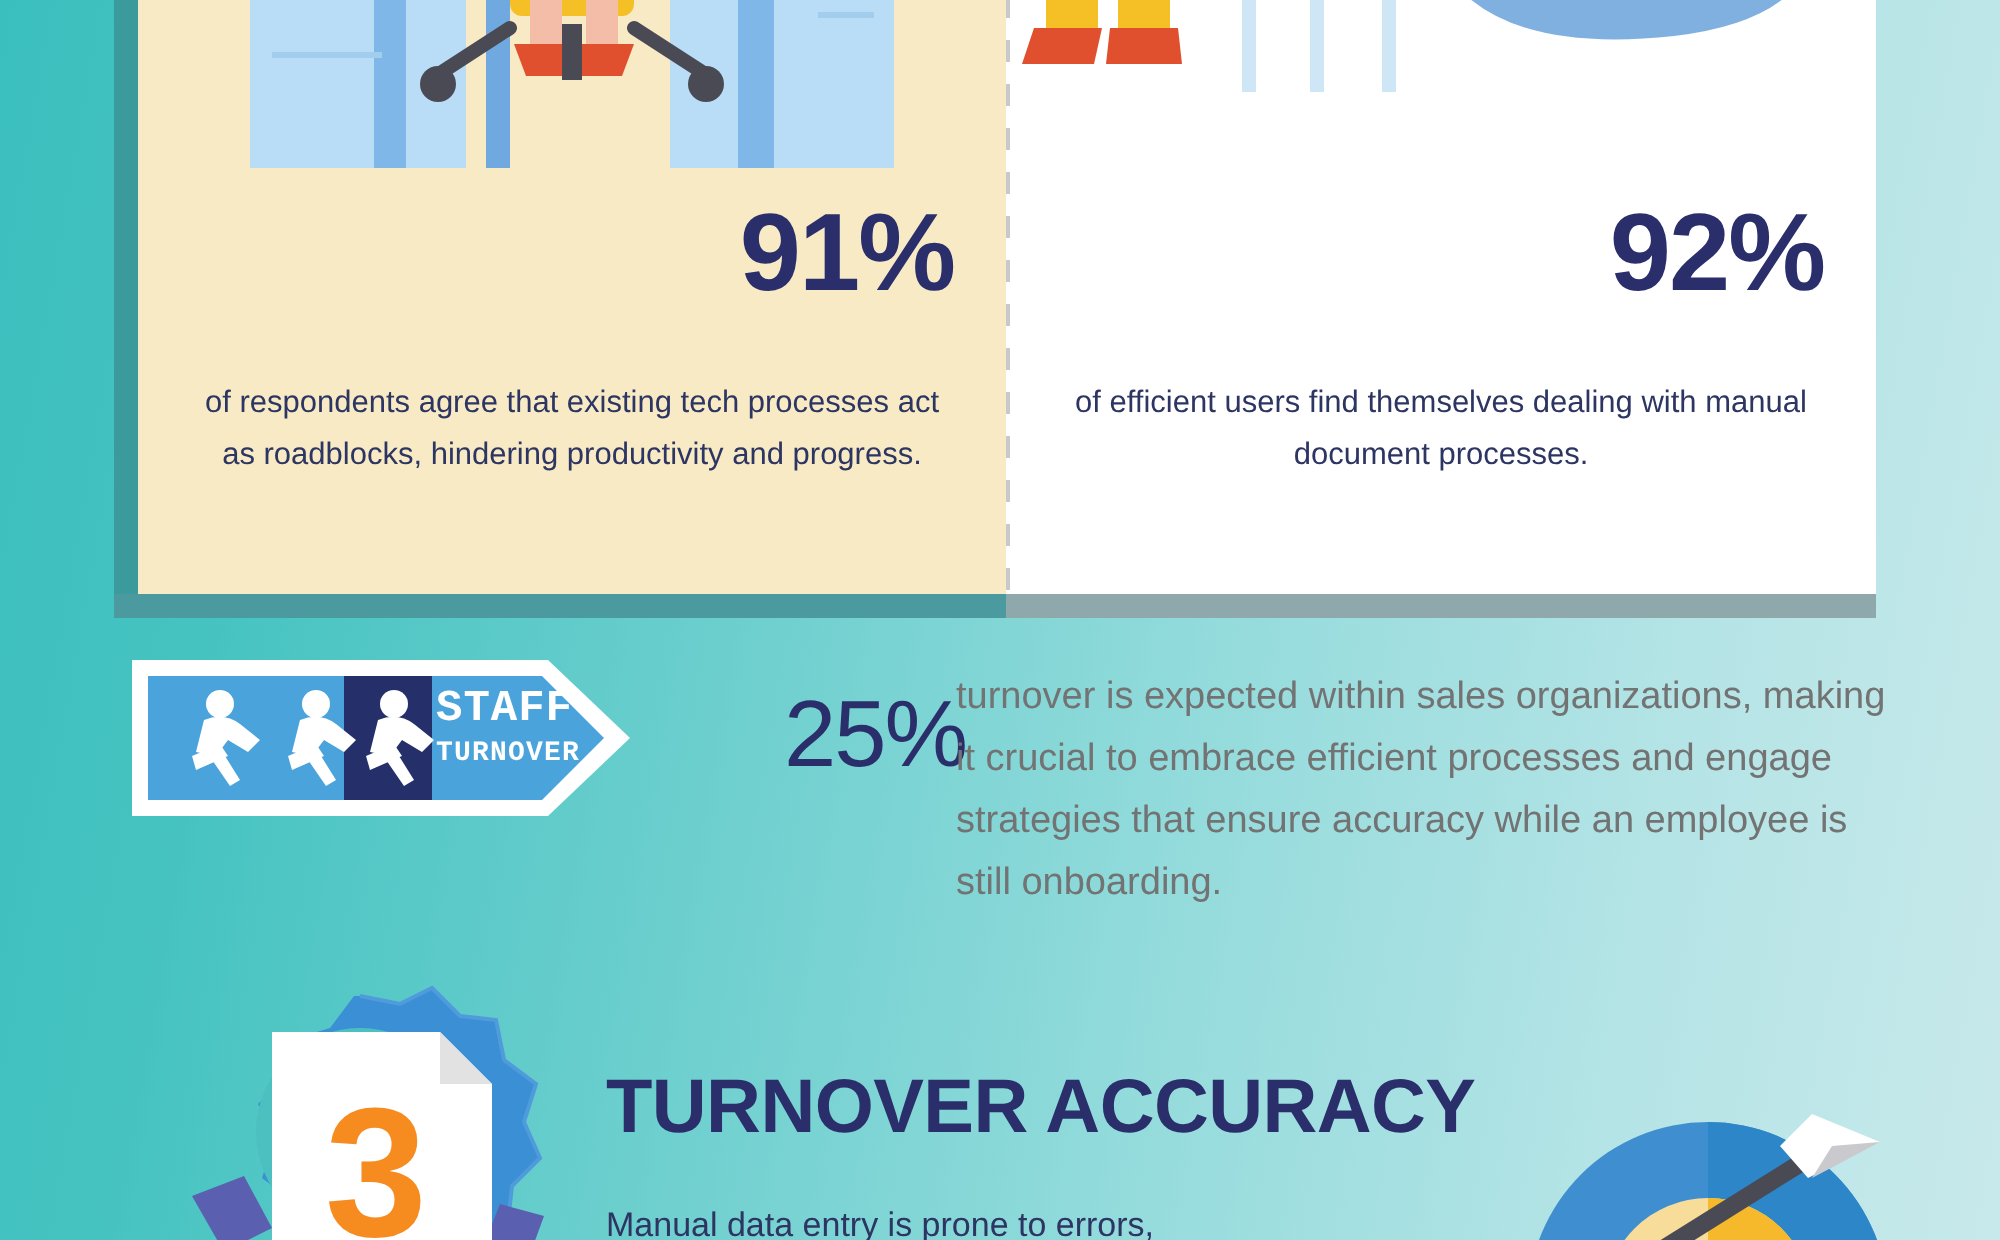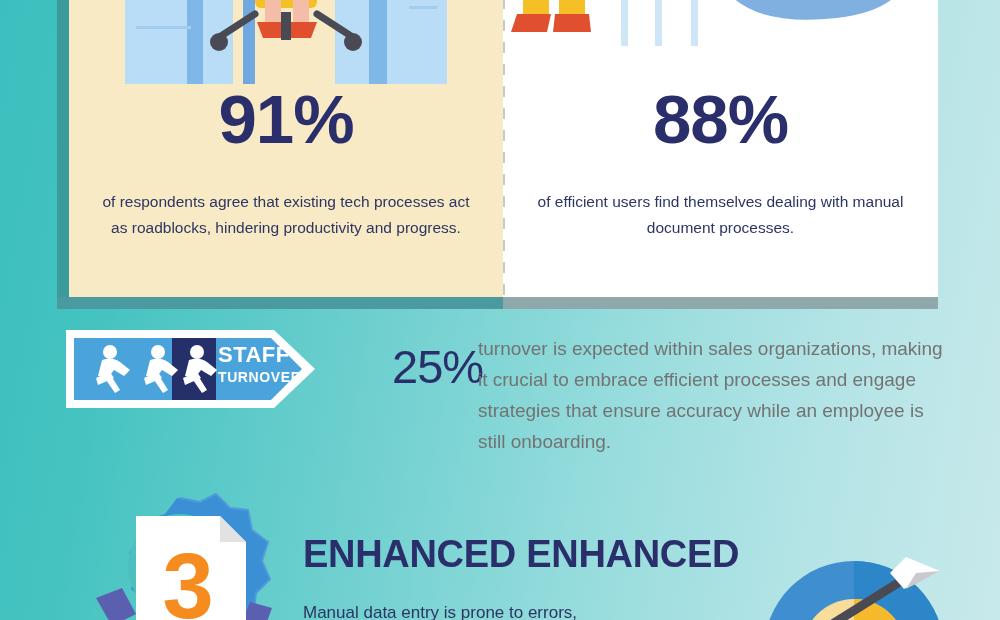--- a/index.html
+++ b/index.html
@@ -33,36 +33,36 @@
   .card-divider{
     position:absolute; left:446px; top:0; width:2px; height:100%;
     background:repeating-linear-gradient(to bottom,#C9C9C9 0 11px,transparent 11px 22px);
   }
 
   .stat-body{
     position:absolute; left:0; bottom:0; width:100%;
     padding:0 26px 56px; text-align:center;
   }
   .stat-pct{
-    font-size:69px; font-weight:bold; color:#2A2F6B;
-    letter-spacing:-1px; line-height:1.05; margin-bottom:10px;
+    font-size:55px; font-weight:bold; color:#2A2F6B;
+    letter-spacing:-1px; line-height:1.05; margin-bottom:10px;text-align:right;
   }
   .stat-desc{
     font-size:15.5px; color:#2D3563; line-height:1.68;margin-top:33px;
   }
 
   
   .illus{ position:absolute; left:0; bottom:191px; width:100%; height:220px; }
 
   
   #turnover-row{
     position:absolute; left:66px; top:330px; width:870px; height:82px;
   }
   .badge{
-    position:absolute; left:0; top:0; width:249px; height:74px;
+    position:absolute; left:0; top:0; width:249px; height:74px;font-family:Liberation Mono, monospace;
   }
   .badge svg{ display:block; }
   .badge-label{
     position:absolute; left:152px; top:14px; width:96px;
     color:#fff; text-align:left;
   }
   .badge-label .l1{ font-size:22px; font-weight:bold; letter-spacing:.5px; line-height:1; }
   .badge-label .l2{ font-size:14px; font-weight:bold; letter-spacing:.6px; margin-top:3px; }
 
   .turnover-pct{
@@ -149,21 +149,21 @@
           <path d="M246 4 q104 -6 122 46 q8 40 -58 46 q-70 6 -86 -28 q-12 -34 22 -64z" fill="#C6E0F4"></path>
 
           <path d="M212 0 q26 34 72 40 l8 -22 q-40 -10 -56 -20z" fill="#9BBE2E"></path>
           <path d="M206 46 q34 38 84 44 l4 -22 q-46 -10 -70 -36z" fill="#9BBE2E"></path>
           <path d="M186 34 l32 -14 l6 18 l-26 18z" fill="#E0502E"></path>
           <path d="M190 86 l34 -12 l6 18 l-28 16z" fill="#E0502E"></path>
           <path d="M262 0 q22 40 70 54" stroke="#7FA326" stroke-width="3" fill="none"></path>
         </svg>
       </div>
       <div class="stat-body">
-        <div class="stat-pct">88%</div>
+        <div class="stat-pct">92%</div>
         <div class="stat-desc">of efficient users find themselves dealing with manual document processes.</div>
       </div>
     </div>
 
   </div>
   <div class="card-divider"></div>
 </div>
 
 <div id="turnover-row">
 
@@ -212,21 +212,21 @@
         <path d="M190 112 l22 6 l-8 22 l-22 -8z" fill="#5A5FB0"></path>
       </g>
       <g>
         <path d="M76 26 h84 l26 26 v88 h-110z" fill="#FFFFFF"></path>
         <path d="M160 26 l26 26 h-26z" fill="#E2E2E2"></path>
         <text x="128" y="128" font-family="'Liberation Sans',sans-serif" font-size="92" font-weight="bold" fill="#F68B1F" text-anchor="middle">3</text>
       </g>
     </svg>
   </div>
 
-  <div id="section-heading">ENHANCED ENHANCED</div>
+  <div id="section-heading">TURNOVER ACCURACY</div>
 </div>
 
 <div id="section-paragraph">Manual data entry is prone to errors,</div>
 
 <div id="target-art">
   <svg width="252" height="65" viewBox="0 0 252 65">
     <circle cx="106" cy="96" r="90" fill="#3F8FD0"></circle>
     <path d="M106 6 a90 90 0 0 1 90 90 h-90z" fill="#2D86C8"></path>
     <circle cx="106" cy="96" r="52" fill="#F7DC9A"></circle>
     <path d="M106 44 a52 52 0 0 1 52 52 h-52z" fill="#F5B92B"></path>

